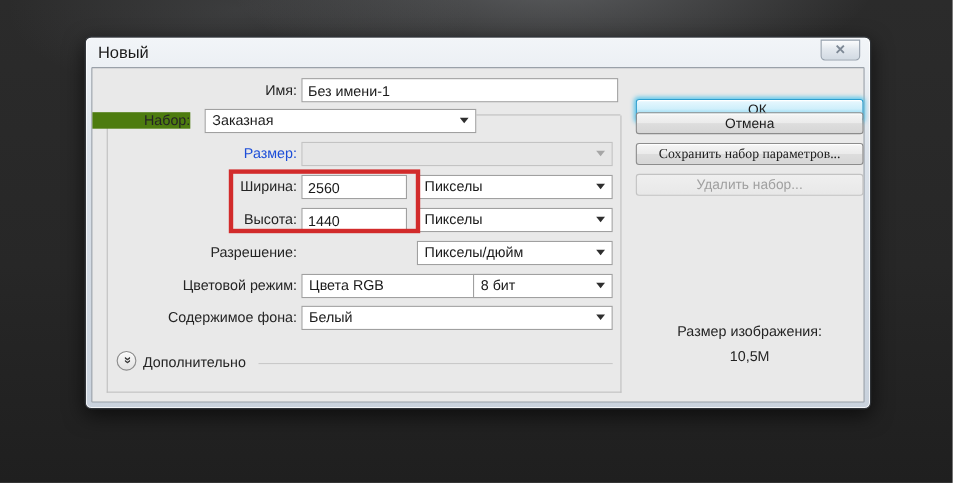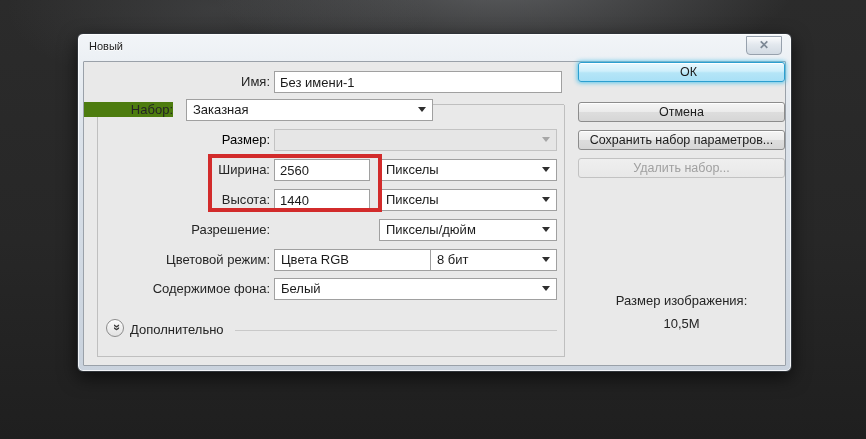--- a/index.html
+++ b/index.html
@@ -17,39 +17,39 @@
     position:absolute; left:77px; top:33px; width:715px; height:339px;
     border:1px solid #2f3338; border-radius:6px;
     background:linear-gradient(180deg,#f2f5f8 0%, #dbe2ea 30%, #c9d2dd 100%);
     box-shadow:0 6px 18px rgba(0,0,0,.6), inset 0 0 0 1px rgba(255,255,255,.75);
   }
   .titlebar {
     position:absolute; left:0; top:0; right:0; height:27px;
     border-radius:6px 6px 0 0;
   }
   .title-text {
-    position:absolute; left:11px; top:6px; font-size:11px; color:#1c1c1c;
+    position:absolute; left:11px; top:6px; font-size:15px; color:#1c1c1c;
     text-shadow:0 1px 0 rgba(255,255,255,.8);
   }
   .close-btn {
     position:absolute; right:9px; top:2px; width:36px; height:19px;
     border:1px solid #97a1ad; border-radius:0 0 4px 4px;
     background:linear-gradient(180deg,#fbfcfd,#e3e8ee 45%,#d2dae3);
     color:#7d8895; font-size:12px; font-weight:bold; text-align:center; line-height:17px;
     cursor:default;
   }
 
   
   .client {
     position:absolute; left:5px; right:5px; top:27px; bottom:5px;
     background:#e9e9e9; border:1px solid #9aa1a9; border-radius:1px;
   }
 
   .lbl { position:absolute; font-size:13px; color:#242424; text-align:right; white-space:nowrap; }
-  .lbl.disabled { color:#000000; }
+  .lbl.disabled { color:#1d4ed8; }
 
   .txt {
     position:absolute; height:22px; border:1px solid #a0a0a0; background:#fff;
     font-family:"Liberation Sans", sans-serif; font-size:13px; color:#1a1a1a;
     padding:6px 5px; outline:none;
   }
 
   .combo {
     position:absolute; height:22px; border:1px solid #a0a0a0; background:#fff;
     font-size:13px; color:#1a1a1a; line-height:20px; padding:0 20px 0 6px;
@@ -183,22 +183,22 @@
       <span>Белый</span>
       <span class="arrow"></span>
     </div>
 
     <div class="adv-btn">
       <span class="chev">»</span>
     </div>
     <div class="adv-label">Дополнительно</div>
     <div class="adv-rule"></div>
 
-    <button class="btn ok" style="top:0;padding-left:14px;">ОК</button>
+    <button class="btn ok" style="top:28px;padding-left:14px;">ОК</button>
     <button class="btn" style="top:40px;">Отмена</button>
-    <button class="btn" style="top:68px;">Сохранить набор параметров...</button>
+    <button class="btn" style="top:68px;font-family:Liberation Serif, serif;">Сохранить набор параметров...</button>
     <button class="btn disabled" style="top:96px;">Удалить набор...</button>
 
     <div class="info-line" style="top:231px;">Размер изображения:</div>
     <div class="info-line" style="top:254px;">10,5M</div>
 
   </div>
 </div>
 
 </body></html>

